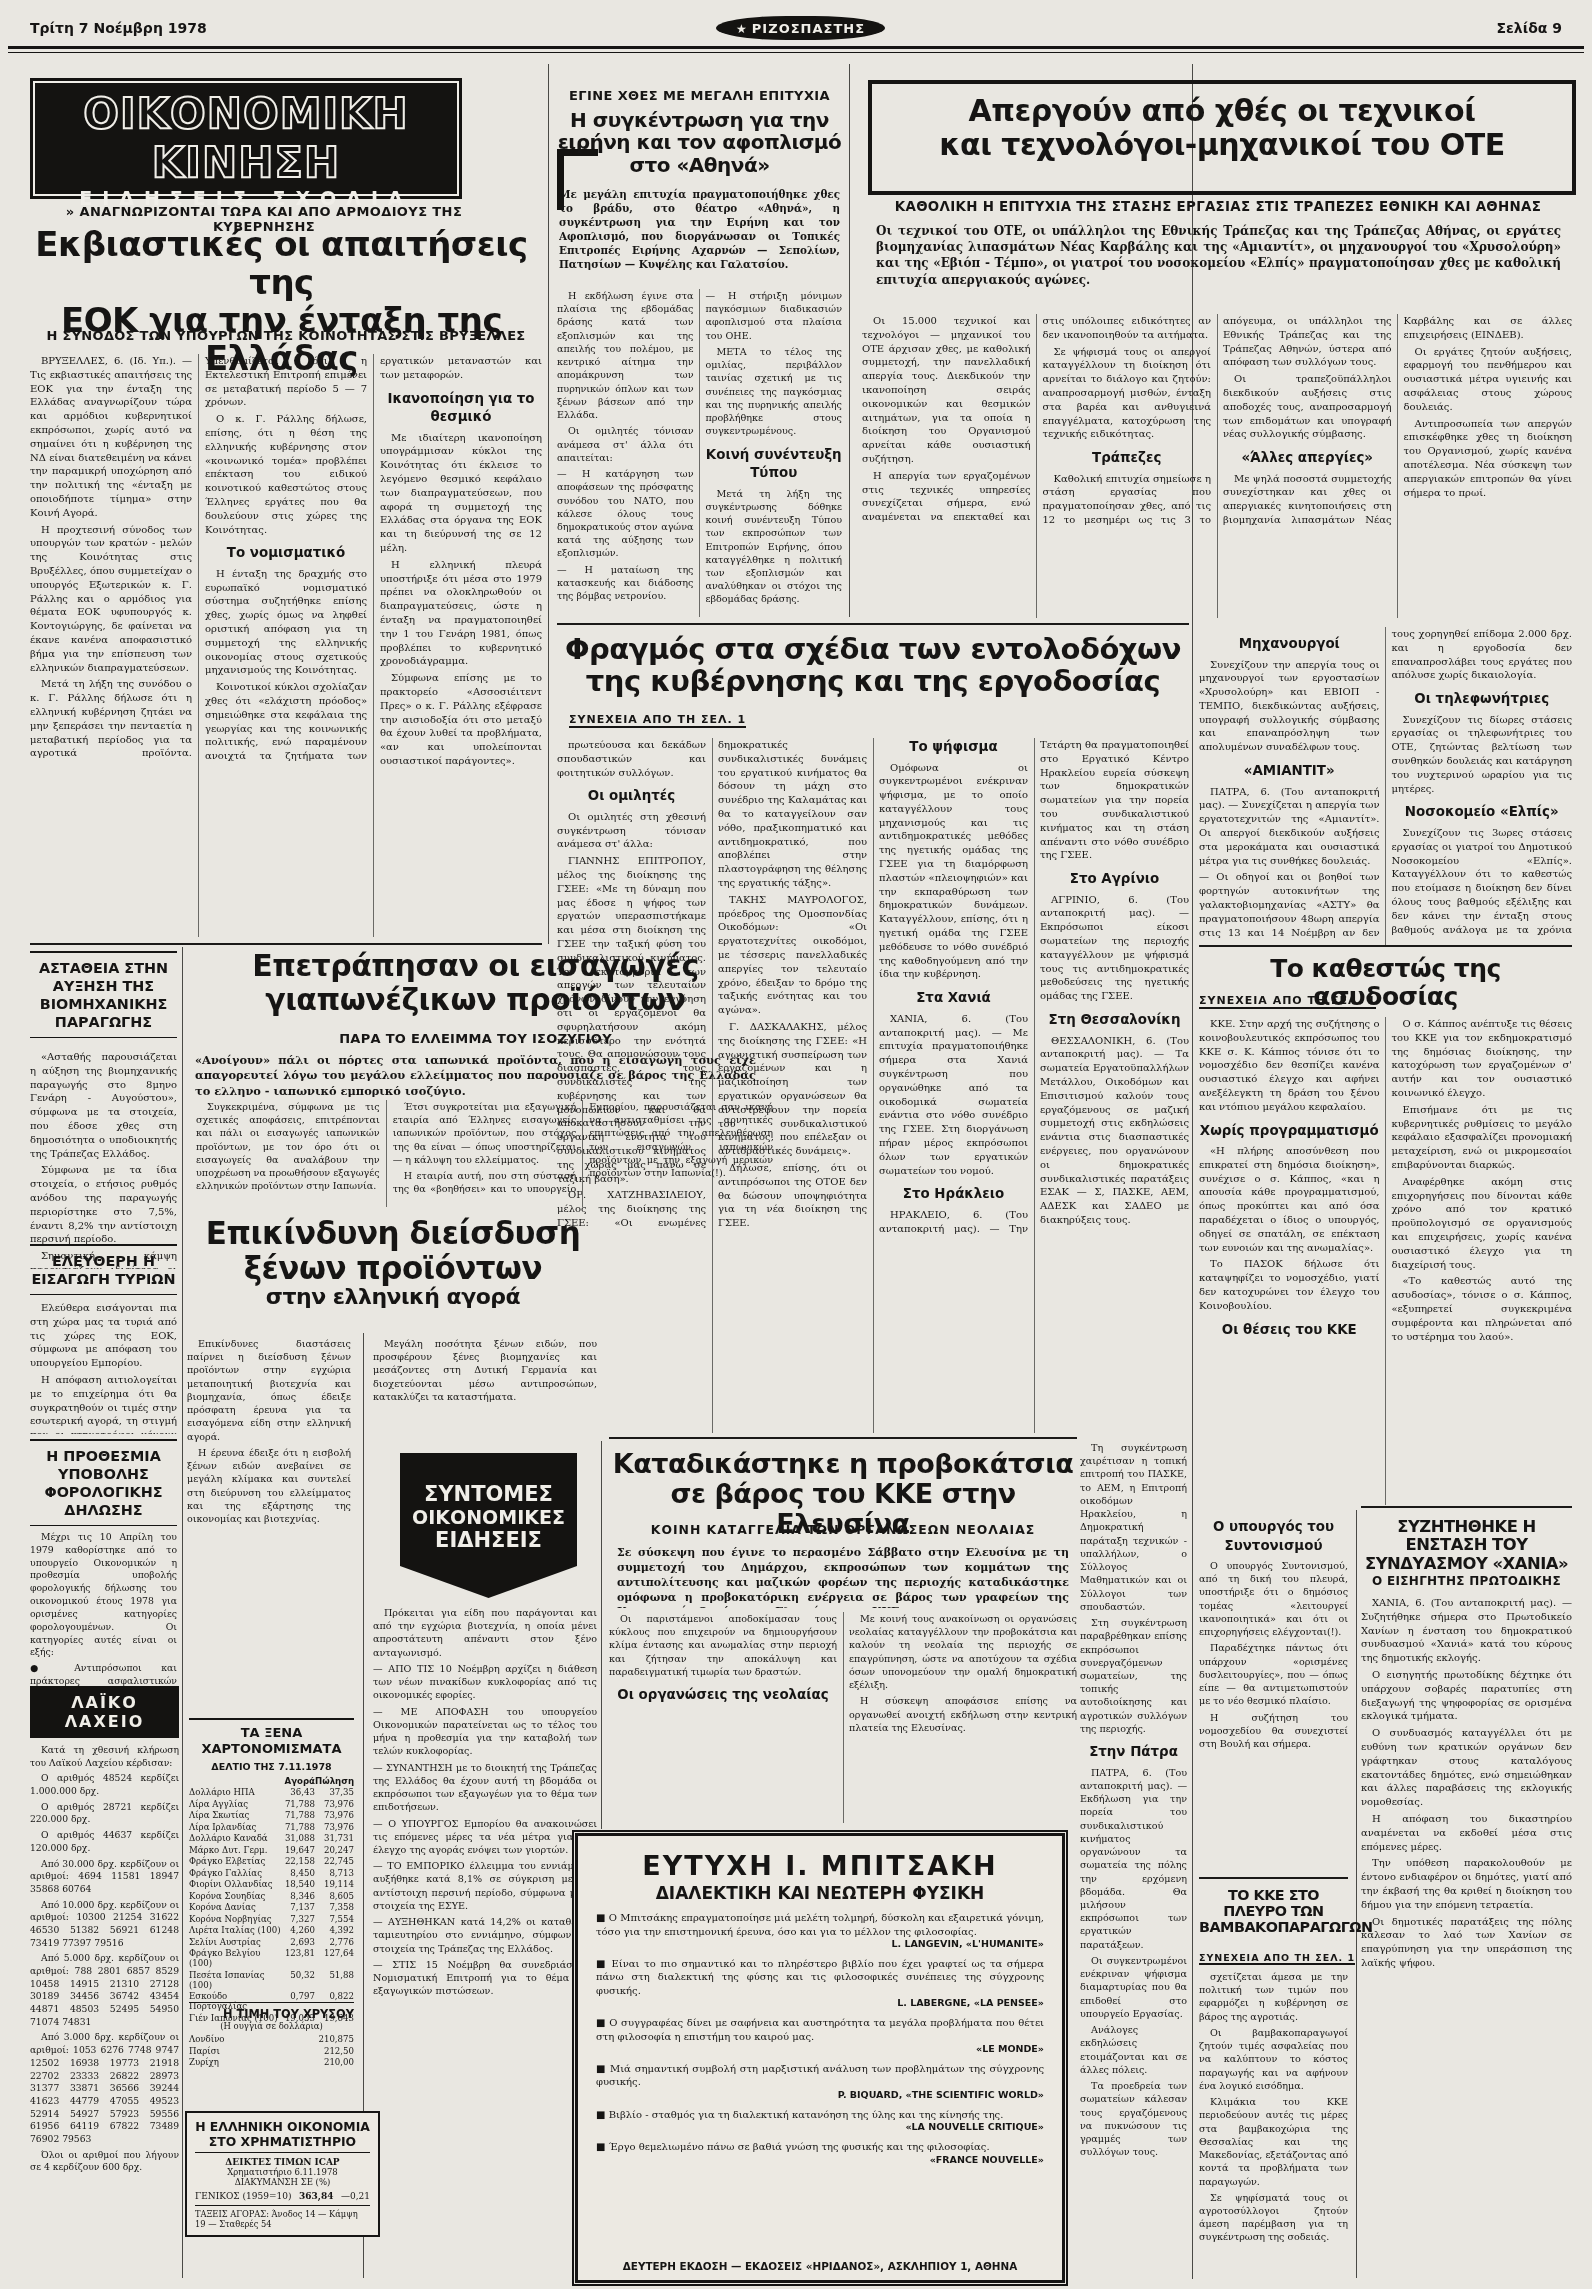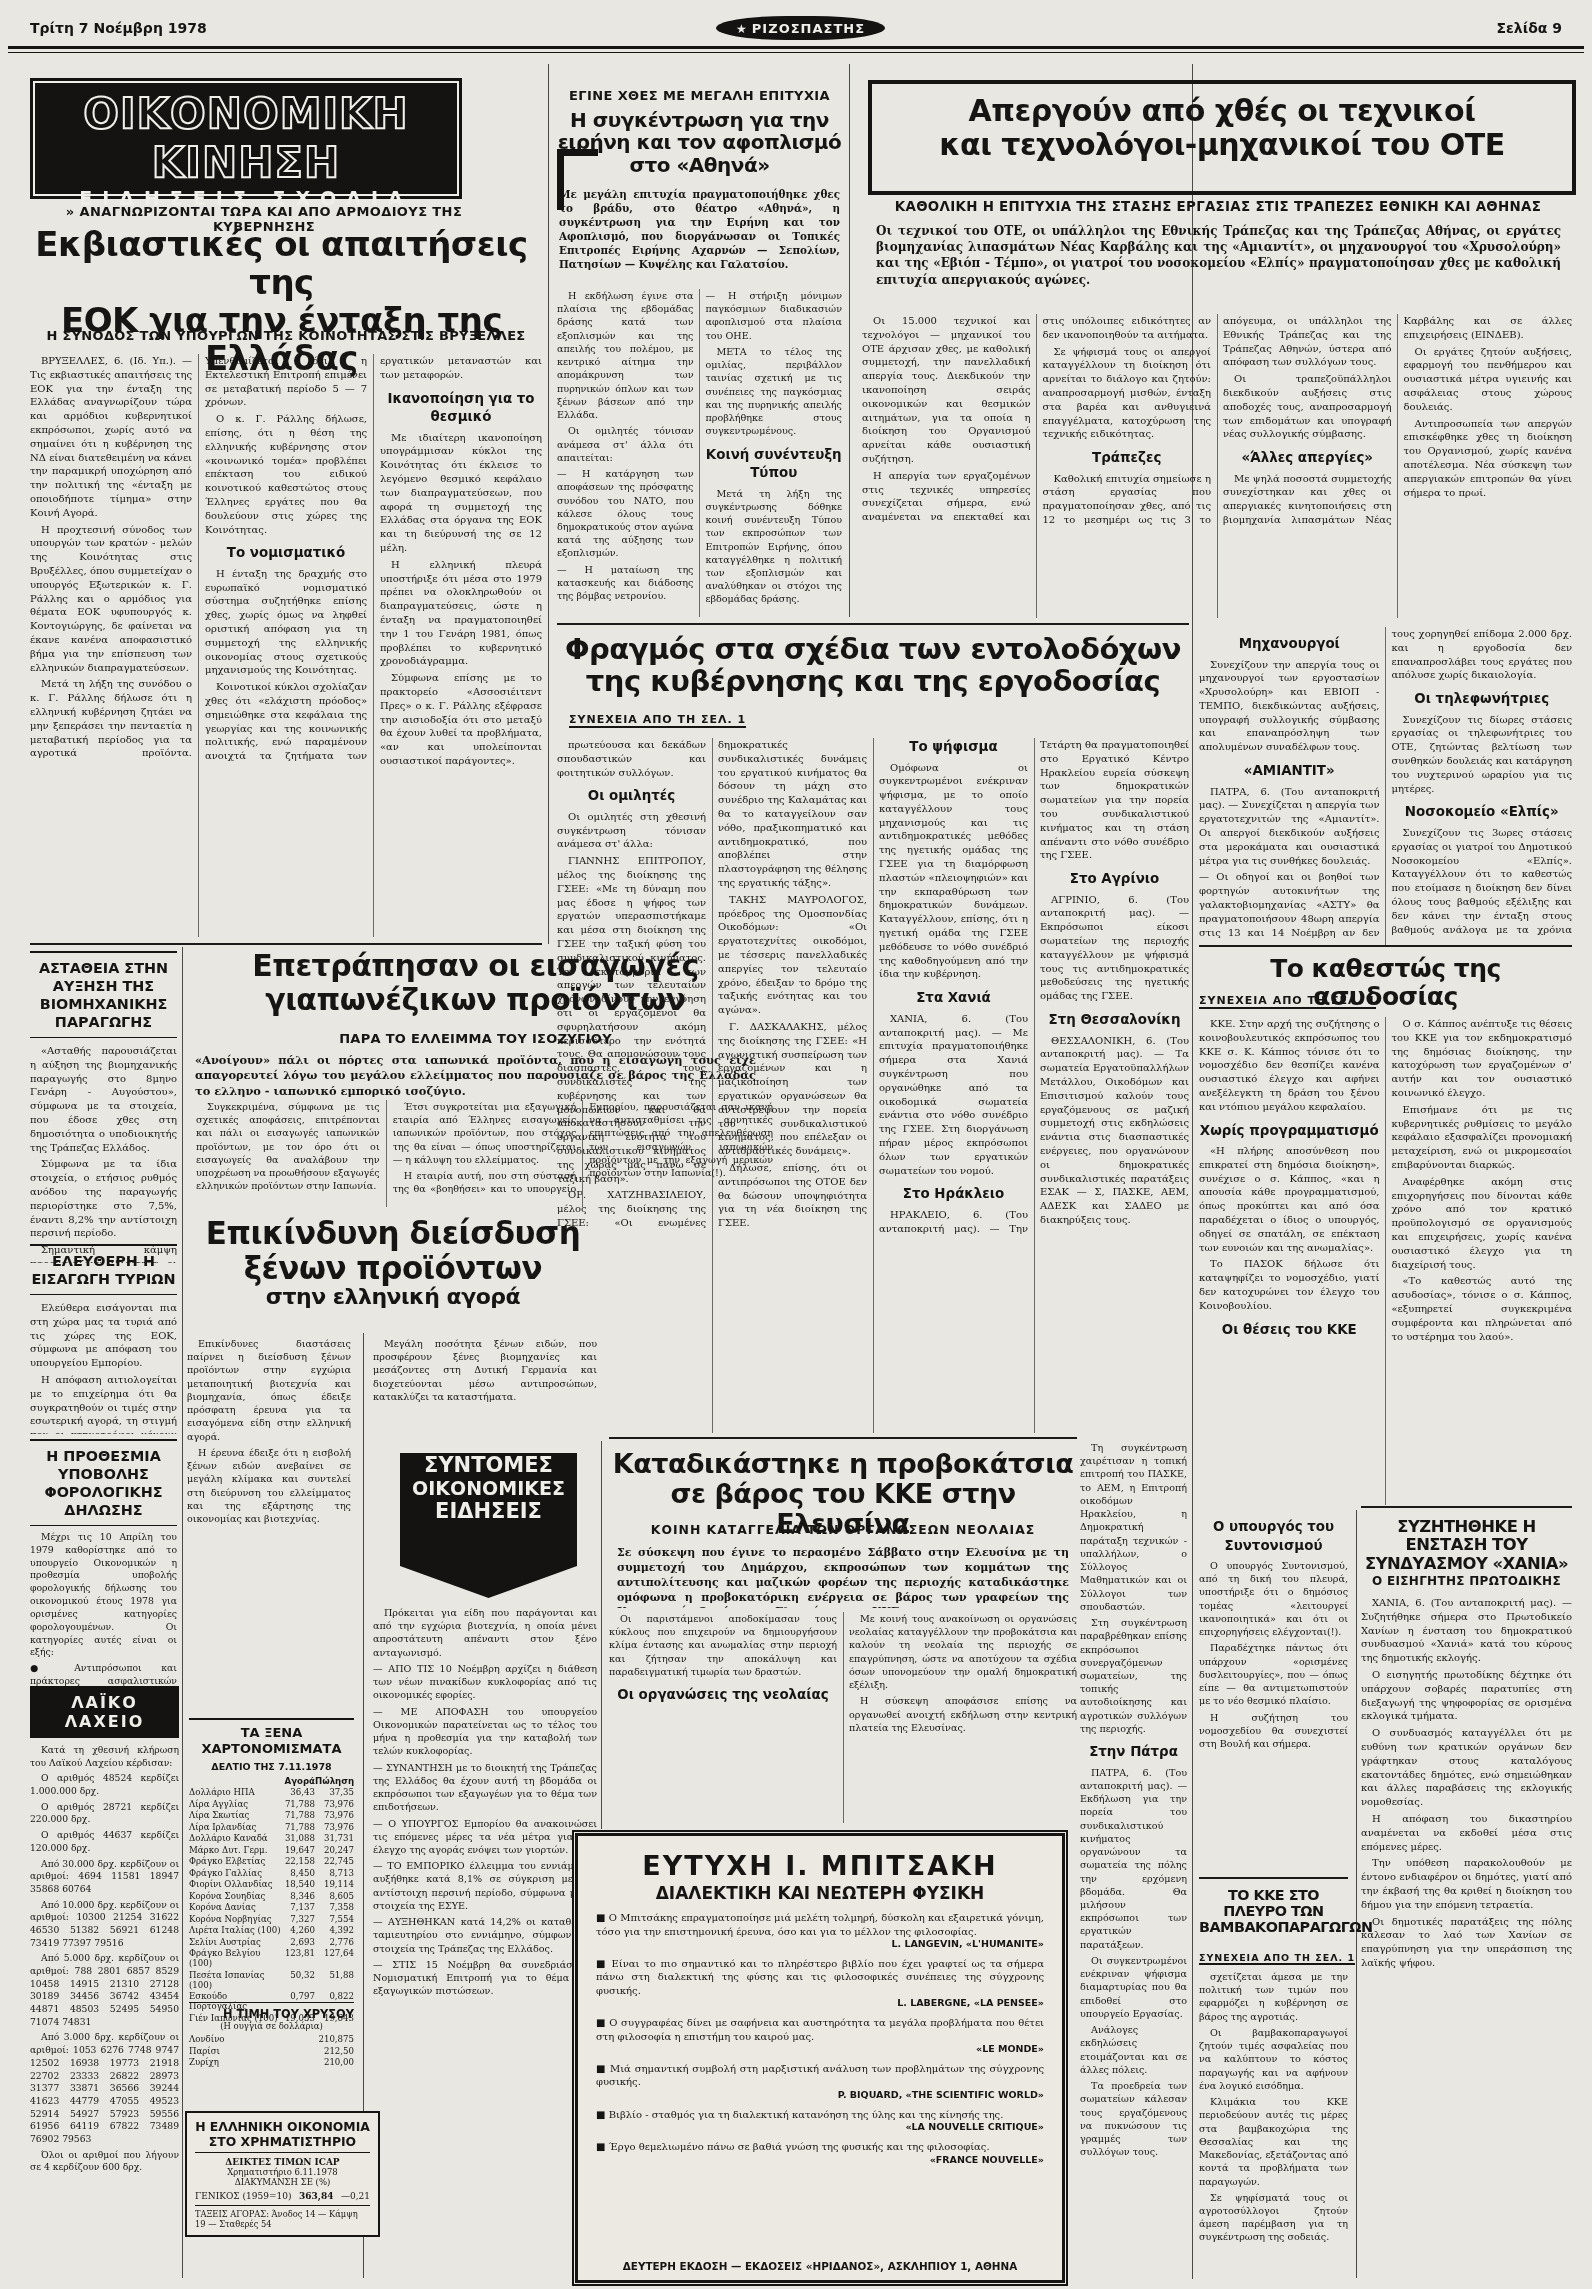--- a/index.html
+++ b/index.html
@@ -230,38 +230,38 @@
 <div class="sec bd ovh" style="left:187px;top:1337px;width:164px;height:342px;font-size:9.6px">
     <p>Επικίνδυνες διαστάσεις παίρνει η διείσδυση ξένων προϊόντων στην εγχώρια μεταποιητική βιοτεχνία και βιομηχανία, όπως έδειξε πρόσφατη έρευνα για τα εισαγόμενα είδη στην ελληνική αγορά.</p>
     <p>Η έρευνα έδειξε ότι η εισβολή ξένων ειδών ανεβαίνει σε μεγάλη κλίμακα και συντελεί στη διεύρυνση του ελλείμματος και της εξάρτησης της οικονομίας και βιοτεχνίας.</p>
   </div>
 <div class="sec bd ovh" style="left:373px;top:1337px;width:224px;height:111px;font-size:9.6px">
     <p>Μεγάλη ποσότητα ξένων ειδών, που προσφέρουν ξένες βιομηχανίες και μεσάζοντες στη Δυτική Γερμανία και διοχετεύονται μέσω αντιπροσώπων, κατακλύζει τα καταστήματα.</p>
   </div>
 
 <div class="sec blackbox" style="left:400px;top:1453px;width:177px;height:145px;
      clip-path:polygon(0 0,100% 0,100% 78%,50% 100%,0 78%);text-align:center">
-  <div style="font-family:'DejaVu Sans',sans-serif;font-weight:bold;font-size:21px;margin-top:0">ΣΥΝΤΟΜΕΣ</div>
+  <div style="font-family:'DejaVu Sans',sans-serif;font-weight:bold;font-size:21px;margin-top:29px">ΣΥΝΤΟΜΕΣ</div>
   <div style="font-family:'DejaVu Sans',sans-serif;font-weight:bold;font-size:19px">ΟΙΚΟΝΟΜΙΚΕΣ</div>
   <div style="font-family:'DejaVu Sans',sans-serif;font-weight:bold;font-size:21px">ΕΙΔΗΣΕΙΣ</div>
 </div>
 <div class="sec bd ovh" style="left:373px;top:1606px;width:224px;height:667px;font-size:9.6px">
     <p>Πρόκειται για είδη που παράγονται και από την εγχώρια βιοτεχνία, η οποία μένει απροστάτευτη απέναντι στον ξένο ανταγωνισμό.</p>
     <p class="noind">— ΑΠΟ ΤΙΣ 10 Νοέμβρη αρχίζει η διάθεση των νέων πινακίδων κυκλοφορίας από τις οικονομικές εφορίες.</p>
     <p class="noind">— ΜΕ ΑΠΟΦΑΣΗ του υπουργείου Οικονομικών παρατείνεται ως το τέλος του μήνα η προθεσμία για την καταβολή των τελών κυκλοφορίας.</p>
     <p class="noind">— ΣΥΝΑΝΤΗΣΗ με το διοικητή της Τράπεζας της Ελλάδος θα έχουν αυτή τη βδομάδα οι εκπρόσωποι των εξαγωγέων για το θέμα των επιδοτήσεων.</p>
     <p class="noind">— Ο ΥΠΟΥΡΓΟΣ Εμπορίου θα ανακοινώσει τις επόμενες μέρες τα νέα μέτρα για τον έλεγχο της αγοράς ενόψει των γιορτών.</p>
     <p class="noind">— ΤΟ ΕΜΠΟΡΙΚΟ έλλειμμα του εννιάμηνου αυξήθηκε κατά 8,1% σε σύγκριση με την αντίστοιχη περσινή περίοδο, σύμφωνα με τα στοιχεία της ΕΣΥΕ.</p>
     <p class="noind">— ΑΥΞΗΘΗΚΑΝ κατά 14,2% οι καταθέσεις ταμιευτηρίου στο εννιάμηνο, σύμφωνα με στοιχεία της Τράπεζας της Ελλάδος.</p>
     <p class="noind">— ΣΤΙΣ 15 Νοέμβρη θα συνεδριάσει η Νομισματική Επιτροπή για το θέμα των εξαγωγικών πιστώσεων.</p>
   </div>
 
 <div class="sec" style="left:30px;top:951px;width:147px">
   <div class="railhd">ΑΣΤΑΘΕΙΑ ΣΤΗΝ ΑΥΞΗΣΗ ΤΗΣ ΒΙΟΜΗΧΑΝΙΚΗΣ ΠΑΡΑΓΩΓΗΣ</div>
-  <div class="bd ovh" style="height:219px;margin-top:6px">
+  <div class="bd ovh" style="height:219px;margin-top:12px">
       <p>«Ασταθής παρουσιάζεται η αύξηση της βιομηχανικής παραγωγής στο 8μηνο Γενάρη - Αυγούστου», σύμφωνα με τα στοιχεία, που έδοσε χθες στη δημοσιότητα ο υποδιοικητής της Τράπεζας Ελλάδος.</p>
       <p>Σύμφωνα με τα ίδια στοιχεία, ο ετήσιος ρυθμός ανόδου της παραγωγής περιορίστηκε στο 7,5%, έναντι 8,2% την αντίστοιχη περσινή περίοδο.</p>
       <p>Σημαντική κάμψη παρουσιάζουν ιδιαίτερα οι κλάδοι των υφαντουργικών και των ειδών διατροφής, ενώ συνεχίζεται η στασιμότητα στις επενδύσεις.</p>
     </div>
 </div>
 <div class="sec" style="left:30px;top:1244px;width:147px">
   <div class="railhd">ΕΛΕΥΘΕΡΗ Η ΕΙΣΑΓΩΓΗ ΤΥΡΙΩΝ</div>
   <div class="bd ovh" style="height:133px;margin-top:6px">
       <p>Ελεύθερα εισάγονται πια στη χώρα μας τα τυριά από τις χώρες της ΕΟΚ, σύμφωνα με απόφαση του υπουργείου Εμπορίου.</p>
       <p>Η απόφαση αιτιολογείται με το επιχείρημα ότι θα συγκρατηθούν οι τιμές στην εσωτερική αγορά, τη στιγμή που οι κτηνοτρόφοι μένουν απροστάτευτοι.</p>

